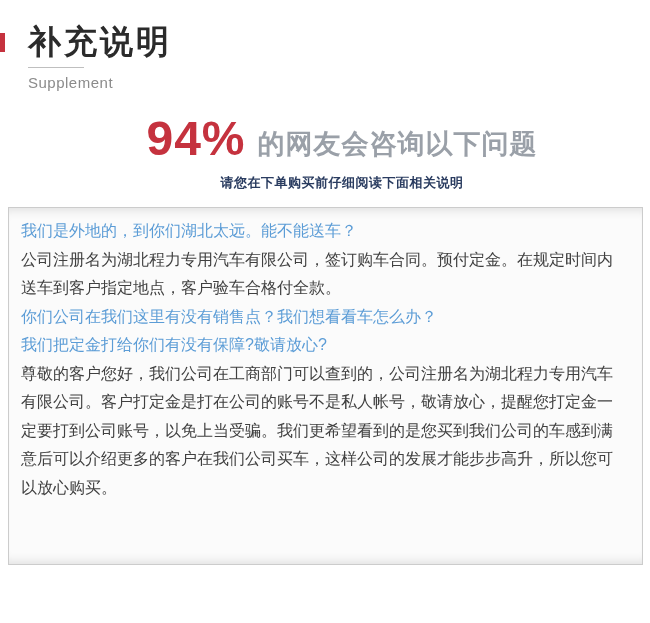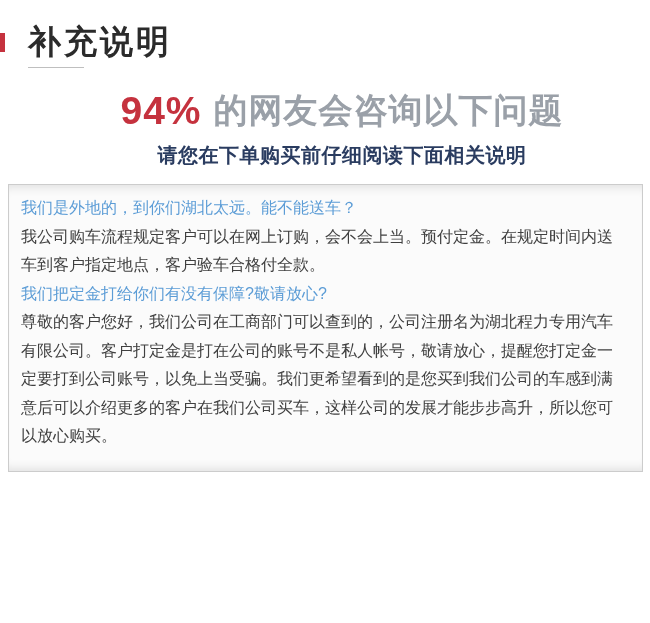--- a/index.html
+++ b/index.html
@@ -29,39 +29,39 @@
   .subtitle{
     margin-top:6px;font-size:15px;
     color:var(--subtitle_gray,#8b8b8b);
     letter-spacing:0.5px;
   }
   .headline{
     margin-top:20px;text-align:center;padding-left:34px;
     white-space:nowrap;
   }
   .pct{
-    font-size:39px;font-weight:900;letter-spacing:1px;
+    font-size:48px;font-weight:900;letter-spacing:1px;
     color:var(--accent_red,#c5323e);
     vertical-align:baseline;
   }
   .rest{
-    font-size:34px;font-weight:900;letter-spacing:1px;
+    font-size:27px;font-weight:900;letter-spacing:1px;
     color:var(--headline_gray,#9aa0a8);
     vertical-align:2px;
     margin-left:12px;
   }
   .subline{
     margin-top:8px;text-align:center;padding-left:34px;
-    font-size:20px;font-weight:900;letter-spacing:0.5px;
+    font-size:13px;font-weight:900;letter-spacing:0.5px;
     color:var(--navy,#2a3c60);
   }
   .qa-box{
     box-sizing:border-box;
     margin:15px 7px 0 8px;
-    height:288px;
+    height:358px;
     padding:9px 16px 0 12px;
     background:var(--box_bg,#fbfbfb);
     border:1px solid var(--box_border,#cccccc);
     box-shadow:inset 0 10px 10px -7px rgba(0,0,0,0.10),
                inset 0 -10px 10px -7px rgba(0,0,0,0.10);
     overflow:hidden;
   }
   .qa-box p{margin:0;font-size:16px;line-height:28.5px;}
   .question{color:var(--question_blue,#5b9cd6);}
   .answer{color:var(--body_text,#404040);}
@@ -69,26 +69,28 @@
 </head>
 <body>
 
 <div class="page">
 
   <div class="red-mark"></div>
 
   <header>
     <h1 class="title">补充说明</h1>
     <div class="title-divider"></div>
+    <div class="subtitle">Supplement</div>
   </header>
 
   <div class="headline"><span class="pct">94%</span><span class="rest">的网友会咨询以下问题</span></div>
 
   <div class="subline">请您在下单购买前仔细阅读下面相关说明</div>
 
   <section class="qa-box" id="qa-box">
       <p class="question">我们是外地的，到你们湖北太远。能不能送车？</p>
-      <p class="answer">我公司购车流程规定客户可以在网上订购，会不会上当。预付定金。在规定时间内送车到客户指定地点，客户验车合格付全款。</p>
+      <p class="answer">公司注册名为湖北程力专用汽车有限公司，签订购车合同。预付定金。在规定时间内送车到客户指定地点，客户验车合格付全款。</p>
+      <p class="question">你们公司在我们这里有没有销售点？我们想看看车怎么办？</p>
       <p class="question">我们把定金打给你们有没有保障?敬请放心?</p>
       <p class="answer">尊敬的客户您好，我们公司在工商部门可以查到的，公司注册名为湖北程力专用汽车有限公司。客户打定金是打在公司的账号不是私人帐号，敬请放心，提醒您打定金一定要打到公司账号，以免上当受骗。我们更希望看到的是您买到我们公司的车感到满意后可以介绍更多的客户在我们公司买车，这样公司的发展才能步步高升，所以您可以放心购买。</p>
     </section>
 
 </div>
 
 </body></html>

